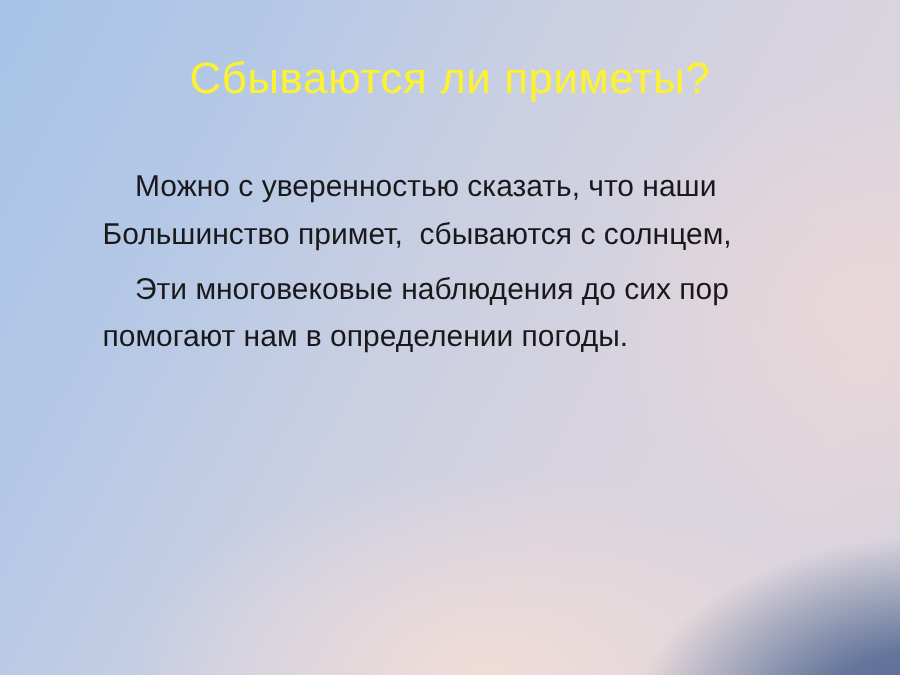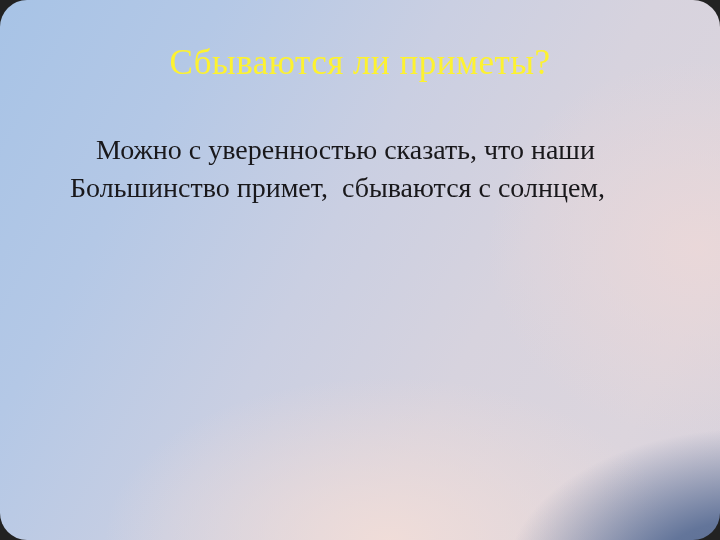--- a/index.html
+++ b/index.html
@@ -5,54 +5,53 @@
   html, body {
     margin: 0;
     padding: 0;
     background: #222;
   }
   .slide {
     position: relative;
     width: 720px;
     height: 540px;
     overflow: hidden;
-    font-family: Liberation Serif, serif;
+    font-family: Liberation Sans, sans-serif;
     
     background:
       radial-gradient(ellipse 50% 42% at 104% 108%,
         #54678c 0%, #63759a 28%, rgba(99,117,154,0) 68%),
       radial-gradient(ellipse 55% 42% at 54% 100%,
         rgba(241,221,216,0.95) 0%, rgba(241,221,216,0) 72%),
       radial-gradient(ellipse 42% 50% at 97% 46%,
         rgba(236,216,216,0.85) 0%, rgba(236,216,216,0) 70%),
       linear-gradient(118deg,
         #a7c3e6 0%, #b4c8e6 22%, #cacfe2 45%,
         #d7d3de 65%, #dcd5dd 85%, #d8d2dc 100%);
-    border-radius: 27px;
   }
   .title {
     position: absolute;
     top: 42px;
     left: 0;
     width: 100%;
     margin: 0;
     text-align: center;
     font-size: 35px;
     font-weight: 400;
     line-height: 1.2;
     color: #fdf230;
     letter-spacing: 0.5px;
   }
   .body-text {
     position: absolute;
     top: 131px;
-    left: 70px;
+    left: 82px;
     width: 594px;
     color: #19181b;
-    font-size: 28px;
+    font-size: 24px;
   }
   .para {
     margin: 0;
     padding: 0;
   }
   .para + .para {
     margin-top: 6px;
   }
   .line {
     display: block;
@@ -70,15 +69,19 @@
 
   <h1 class="title">Сбываются ли приметы?</h1>
 
   <div class="body-text">
 
     <p class="para">
       <span class="line indent">Можно с уверенностью сказать, что наши</span>
       <span class="line">Большинство примет,  сбываются с солнцем,</span>
     </p>
 
+    <p class="para">
+      <span class="line indent">Эти многовековые наблюдения до сих пор</span>
+      <span class="line">помогают нам в определении погоды.</span>
+    </p>
 
   </div>
 </div>
 
 </body></html>

